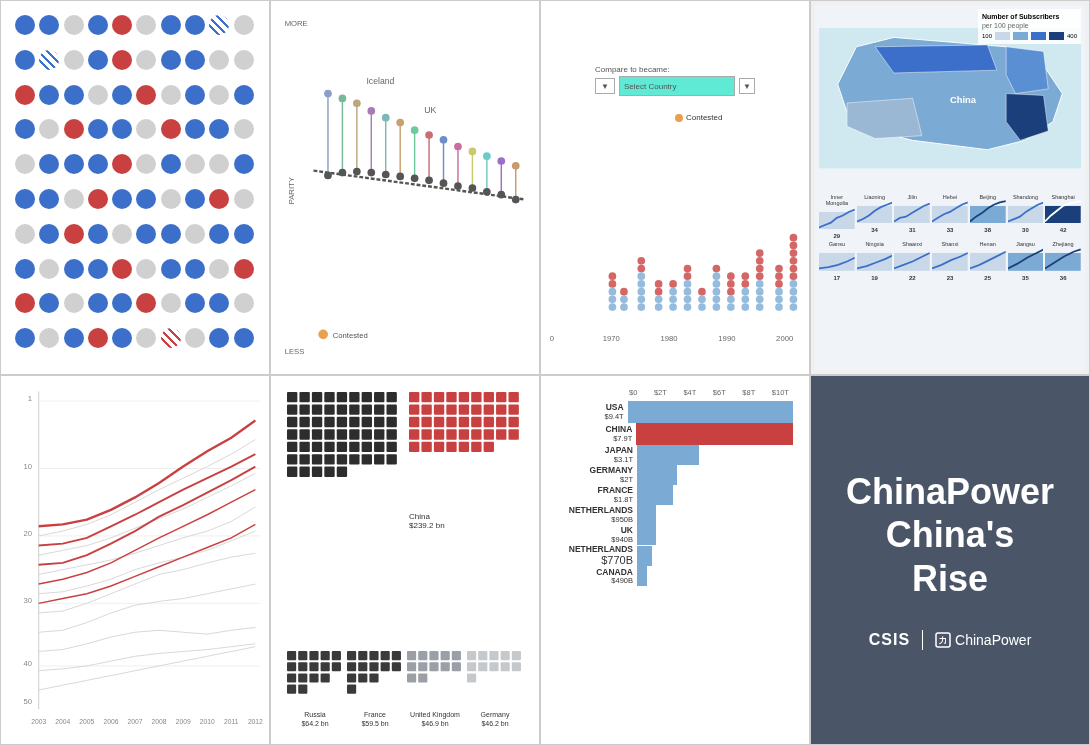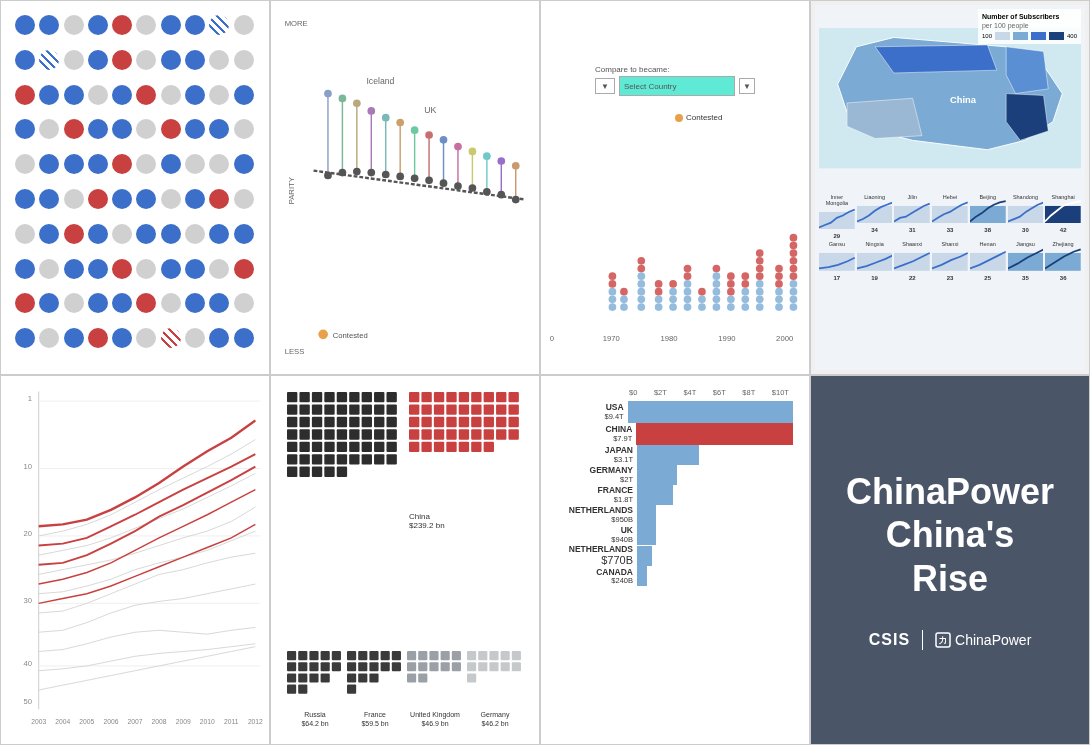--- a/index.html
+++ b/index.html
@@ -991,21 +991,21 @@
         <div class="bar-label">
           <div style="font-weight:bold;font-size:8.5px;">NETHERLANDS</div>
           <div style="font-size:11px;">$770B</div>
         </div>
         <div class="bar-fill bar-blue" style="width:15.4px;height:20px;"></div>
       </div>
 
       <div class="bar-row">
         <div class="bar-label">
           <div style="font-weight:bold;font-size:8.5px;">CANADA</div>
-          <div style="font-size:7.5px;">$240B</div>
+          <div style="font-size:7.5px;">$490B</div>
         </div>
         <div class="bar-fill bar-blue" style="width:9.8px;height:20px;"></div>
       </div>
     </div>
   </div>
 
   <div class="cell" id="cell8">
     <div style="display:flex;flex-direction:column;align-items:center;justify-content:center;height:100%;padding:20px;">
       <div class="title-main">ChinaPower China's Rise</div>
       <div class="logo-bar">

